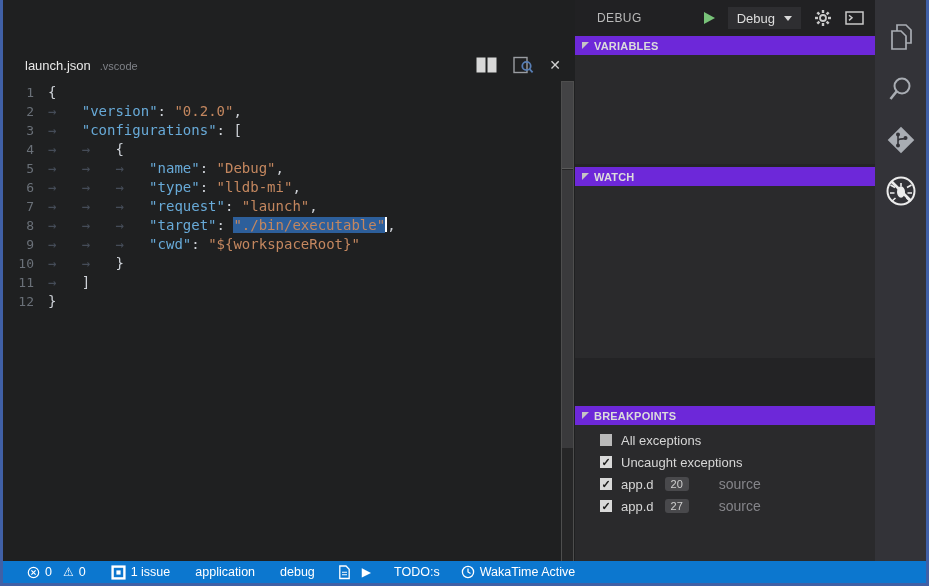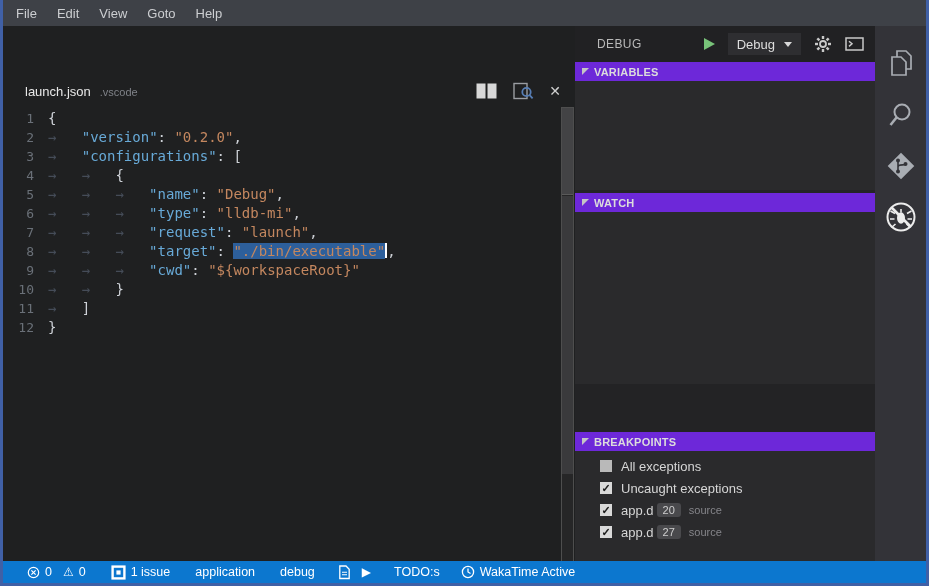--- a/index.html
+++ b/index.html
@@ -75,22 +75,22 @@
   .panel-gap { height:48px; background:#232325; flex:0 0 auto; }
   .body-breakpoints { flex:1 1 auto; padding-top:4px; }
 
   .bp-row { height:22px; display:flex; align-items:center; padding-left:25px; cursor:pointer; }
   .cb { width:12px; height:12px; background:#b9b9b9; margin-right:9px; flex:0 0 auto;
         display:flex; align-items:center; justify-content:center; }
   .cb.checked { background:#d9d9d9; }
   .cb.checked::after { content:"✓"; color:#1b1b1b; font-size:11px; font-weight:bold; line-height:10px; }
   .bp-label { color:#d6d6d6; font-size:13px; }
   .bp-badge { background:#49494c; color:#cfcfcf; font-size:11px; border-radius:3px;
-              padding:1px 6px; margin-left:3px;text-align:center; }
-  .bp-detail { color:#85858a; font-size:11px; margin-left:8px; }
+              padding:1px 6px; margin-left:11px;text-align:center; }
+  .bp-detail { color:#85858a; font-size:14px; margin-left:30px; }
 
   
   .activitybar { width:51px; flex:0 0 auto; background:#333338; display:flex;
                  flex-direction:column; align-items:center; padding-top:12px; }
   .act-item { height:51px; display:flex; align-items:center; justify-content:center;
               width:100%; cursor:pointer; }
 
   
   .statusbar { height:22px; flex:0 0 auto; background:#0c77cf; display:flex;
                align-items:center; color:#ffffff; font-size:12.5px;
@@ -99,27 +99,20 @@
   .sb-right { margin-left:auto; display:flex; align-items:center; gap:17px; }
   .sb-item { display:flex; align-items:center; gap:5px; cursor:pointer; white-space:nowrap; }
   .glyph { font-size:12px; line-height:12px; }
   .smiley { font-size:15px; line-height:15px; }
 </style>
 </head>
 <body>
 
 <div class="window">
 
-  <div class="menubar" id="menubar">
-      <span class="menu-item">File</span>
-      <span class="menu-item">Edit</span>
-      <span class="menu-item">View</span>
-      <span class="menu-item">Goto</span>
-      <span class="menu-item">Help</span>
-    </div>
 
   <div class="main">
 
     <div class="editor-area">
       <div class="tabbar">
         <div class="tab">
           <span class="tab-name">launch.json</span>
           <span class="tab-dir">.vscode</span>
         </div>
         <div class="tab-actions">

